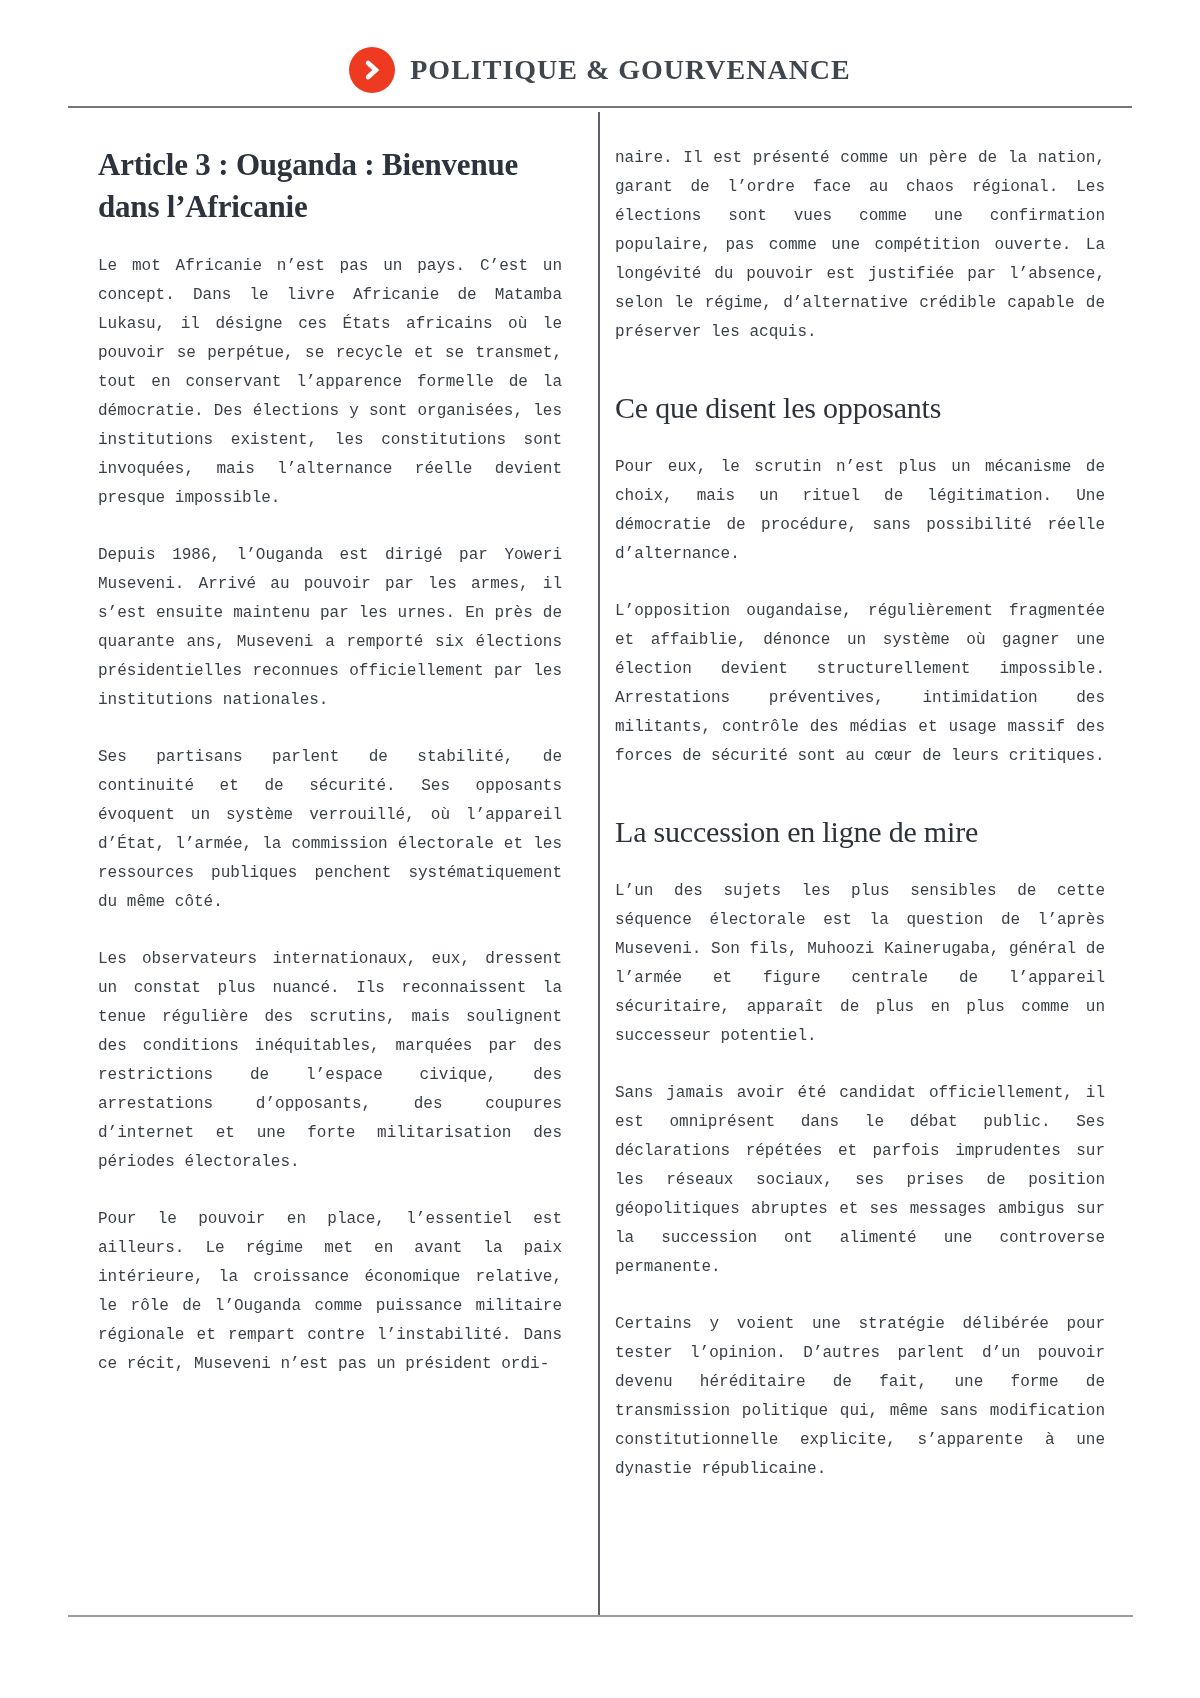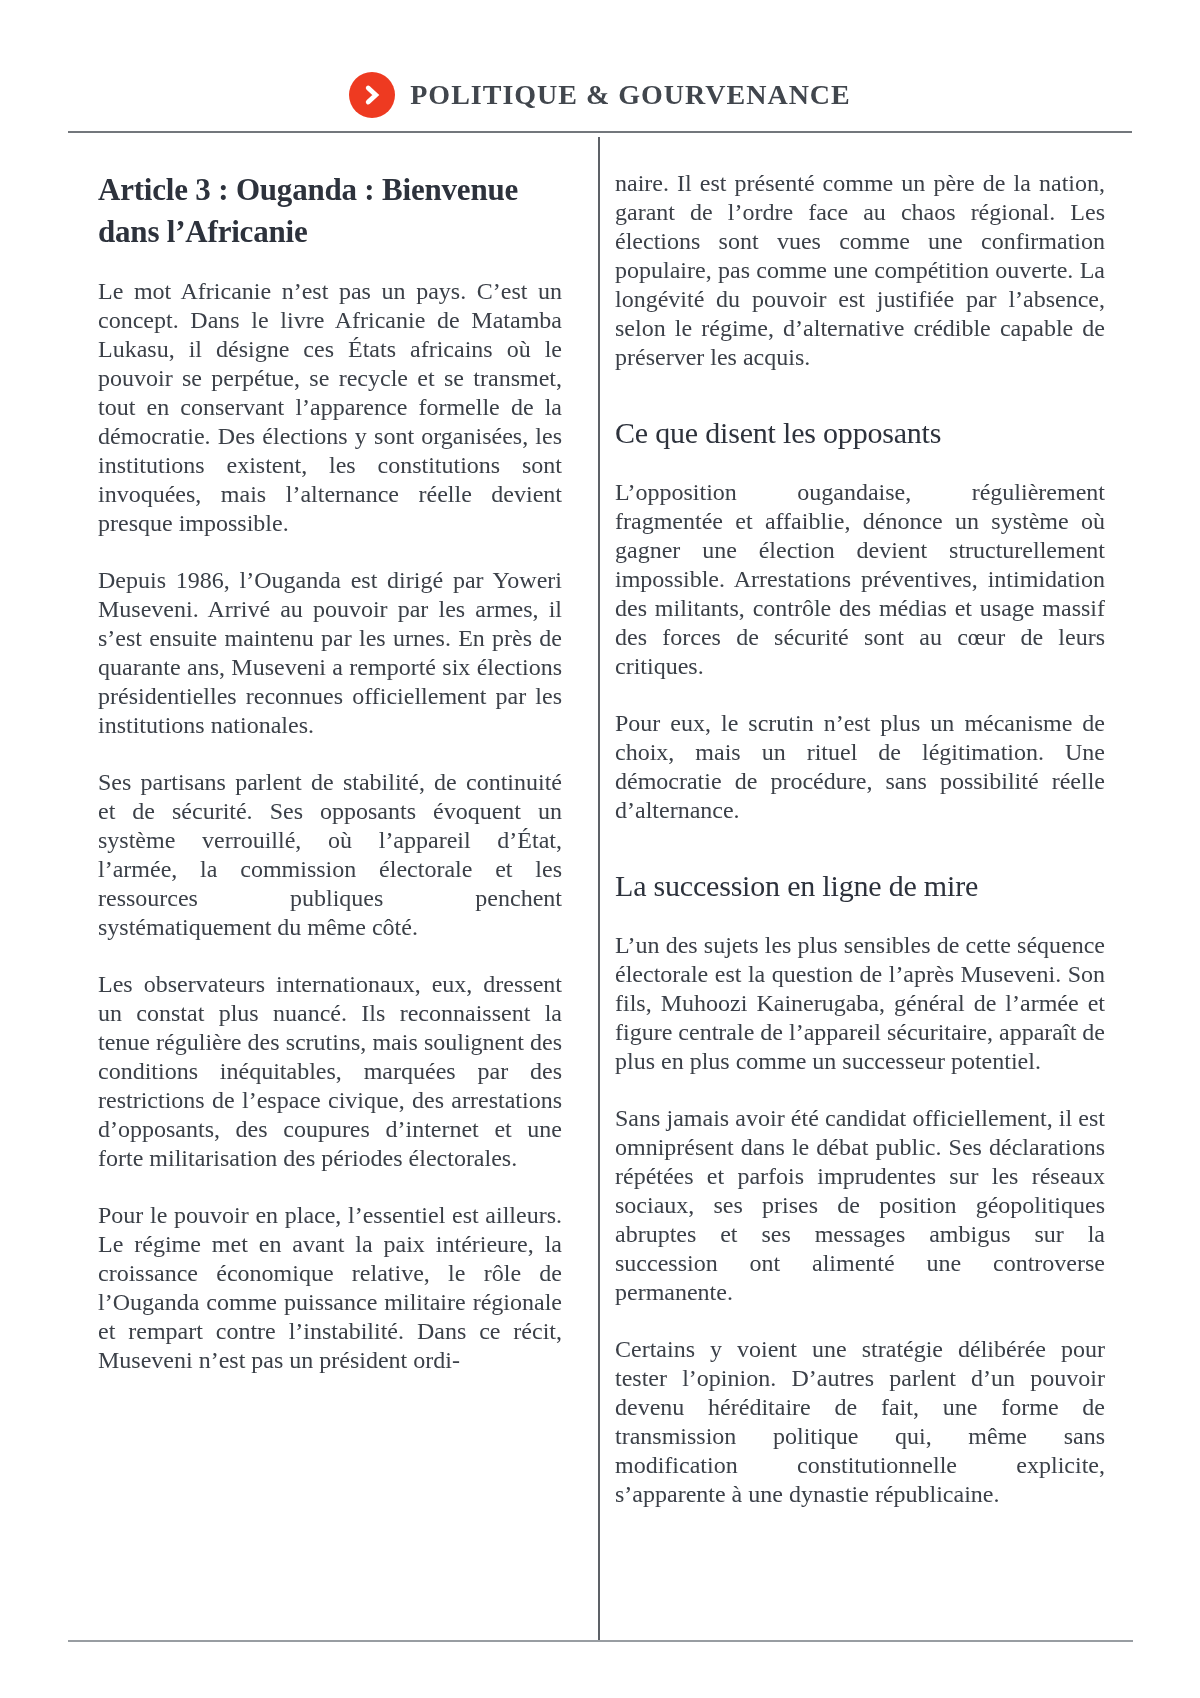--- a/index.html
+++ b/index.html
@@ -2,21 +2,21 @@
 <html lang="fr"><head>
 <meta charset="utf-8">
 <style>
   html,body { margin:0; padding:0; background:#ffffff; }
   .page {
     position:relative; width:1200px; height:1698px; background:#ffffff;
     overflow:hidden; box-sizing:border-box;
   }
 
   
-  .header { padding-top:72px; display:flex; align-items:center; justify-content:center; gap:15px; }
+  .header { padding-top:47px; display:flex; align-items:center; justify-content:center; gap:15px; }
   .header-icon {
     width:46px; height:46px; border-radius:50%;
     display:flex; align-items:center; justify-content:center; flex:none;
   }
   .header-icon svg { display:block; }
   .header-title {
     font-family:"Liberation Serif", serif; font-weight:700; font-size:28px;
     color:#41464d; letter-spacing:1px;
   }
   .rule-top { margin:13px 68px 0 68px; border-top:2px solid #73777c; height:0; }
@@ -31,21 +31,21 @@
     font-size:31px; line-height:42px; letter-spacing:-0.2px;
     color:#2d323c; margin:0 0 24px 0;
   }
   .section-heading {
     font-family:"Liberation Serif", serif; font-weight:400;
     font-size:30px; line-height:42px; letter-spacing:-0.2px;
     color:#2d323c; margin:40px 0 24px 0;
   }
   .col-right .section-heading:first-child, .col-right p:first-child { margin-top:0; }
   p.body-par {
-    font-family:Liberation Serif, serif; font-size:24px; line-height:29px;
+    font-family:Liberation Mono, monospace; font-size:16px; line-height:29px;
     color:#3b4048; text-align:justify; margin:0 0 28px 0;
   }
 
   
   .rule-bottom { margin:0 67px 0 68px; border-top:2px solid #989da2; height:0; }
   .footer-row { display:flex; justify-content:flex-end; align-items:center; gap:10px; margin:11px 67px 0 0; }
   .footer-text { font-family:"Liberation Serif", serif; font-size:21.5px; letter-spacing:0.8px; white-space:nowrap; }
   .footer-mag { font-weight:700; color:#33383f; }
   .footer-issue { font-weight:400; color:#51565c; }
   .page-badge {
@@ -77,22 +77,22 @@
       <p class="body-par">Le mot Africanie n’est pas un pays. C’est un concept. Dans le livre Africanie de Matamba Lukasu, il désigne ces États africains où le pouvoir se perpétue, se recycle et se transmet, tout en conservant l’apparence formelle de la démocratie. Des élections y sont organisées, les institutions existent, les constitutions sont invoquées, mais l’alternance réelle devient presque impossible.</p>
       <p class="body-par">Depuis 1986, l’Ouganda est dirigé par Yoweri Museveni. Arrivé au pouvoir par les armes, il s’est ensuite maintenu par les urnes. En près de quarante ans, Museveni a remporté six élections présidentielles reconnues officiellement par les institutions nationales.</p>
       <p class="body-par">Ses partisans parlent de stabilité, de continuité et de sécurité. Ses opposants évoquent un système verrouillé, où l’appareil d’État, l’armée, la commission électorale et les ressources publiques penchent systématiquement du même côté.</p>
       <p class="body-par">Les observateurs internationaux, eux, dressent un constat plus nuancé. Ils reconnaissent la tenue régulière des scrutins, mais soulignent des conditions inéquitables, marquées par des restrictions de l’espace civique, des arrestations d’opposants, des coupures d’internet et une forte militarisation des périodes électorales.</p>
       <p class="body-par">Pour le pouvoir en place, l’essentiel est ailleurs. Le régime met en avant la paix intérieure, la croissance économique relative, le rôle de l’Ouganda comme puissance militaire régionale et rempart contre l’instabilité. Dans ce récit, Museveni n’est pas un président ordi-</p>
     </div>
 
     <div class="col-right">
       <p class="body-par">naire. Il est présenté comme un père de la nation, garant de l’ordre face au chaos régional. Les élections sont vues comme une confirmation populaire, pas comme une compétition ouverte. La longévité du pouvoir est justifiée par l’absence, selon le régime, d’alternative crédible capable de préserver les acquis.</p>
       <h2 class="section-heading">Ce que disent les opposants</h2>
+      <p class="body-par">Pour eux, le scrutin n’est plus un mécanisme de choix, mais un rituel de légitimation. Une démocratie de procédure, sans possibilité réelle d’alternance.</p>
       <p class="body-par">L’opposition ougandaise, régulièrement fragmentée et affaiblie, dénonce un système où gagner une élection devient structurellement impossible. Arrestations préventives, intimidation des militants, contrôle des médias et usage massif des forces de sécurité sont au cœur de leurs critiques.</p>
-      <p class="body-par">Pour eux, le scrutin n’est plus un mécanisme de choix, mais un rituel de légitimation. Une démocratie de procédure, sans possibilité réelle d’alternance.</p>
       <h2 class="section-heading">La succession en ligne de mire</h2>
       <p class="body-par">L’un des sujets les plus sensibles de cette séquence électorale est la question de l’après Museveni. Son fils, Muhoozi Kainerugaba, général de l’armée et figure centrale de l’appareil sécuritaire, apparaît de plus en plus comme un successeur potentiel.</p>
       <p class="body-par">Sans jamais avoir été candidat officiellement, il est omniprésent dans le débat public. Ses déclarations répétées et parfois imprudentes sur les réseaux sociaux, ses prises de position géopolitiques abruptes et ses messages ambigus sur la succession ont alimenté une controverse permanente.</p>
       <p class="body-par">Certains y voient une stratégie délibérée pour tester l’opinion. D’autres parlent d’un pouvoir devenu héréditaire de fait, une forme de transmission politique qui, même sans modification constitutionnelle explicite, s’apparente à une dynastie républicaine.</p>
     </div>
 
   </div>
 
   <div class="rule-bottom"></div>
 

